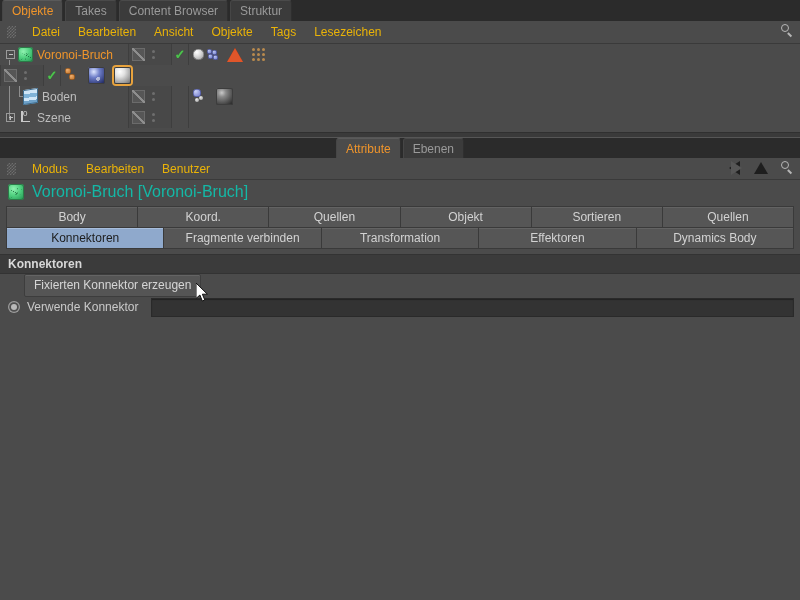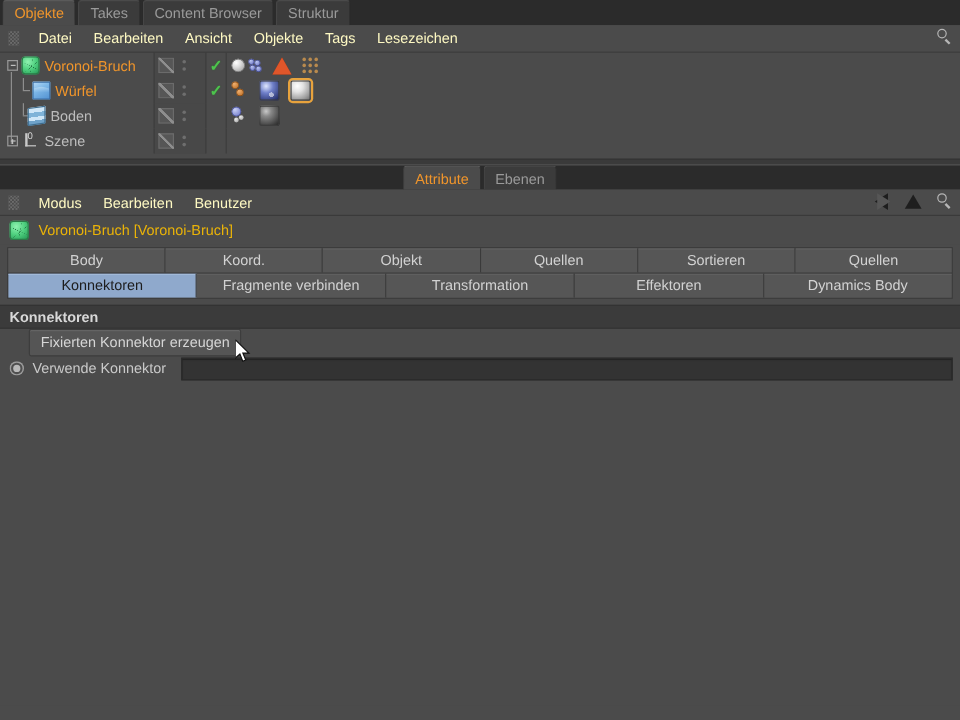--- a/index.html
+++ b/index.html
@@ -71,21 +71,21 @@
     background-image:
       linear-gradient(45deg, #8b8b8b 25%, transparent 25%, transparent 75%, #8b8b8b 75%),
       linear-gradient(45deg, #8b8b8b 25%, transparent 25%, transparent 75%, #8b8b8b 75%);
     background-size: 3px 3px;
     background-position: 0 0, 1.5px 1.5px;
     opacity: .55;
   }
   .menu-item {
     padding: 0 9px;
     font-size: 12px;
-    color: #fef9c3;
+    color: #eab308;
     line-height: 22px;
   }
   .menubar .search-corner {
     position: absolute;
     right: 6px;
     top: 3px;
   }
 
   
   .magnifier {
@@ -460,21 +460,21 @@
 
   .attr-objline {
     height: 24px;
     display: flex;
     align-items: center;
     padding-left: 8px;
     gap: 8px;
     background: #4b4b4b;
   }
   .attr-objline .oicon { width: 16px; height: 16px; }
-  .attr-objname { font-size: 12px; color: #eab308; }
+  .attr-objname { font-size: 16px; color: #14b8a6; }
 
   
   .attr-tabgrid {
     margin: 2px 6px 0 6px;
     border: 1px solid #3a3a3a;
     background: #4b4b4b;
   }
   .attr-tabrow {
     display: flex;
     height: 20px;
@@ -654,26 +654,20 @@
             <i style="left:5px;top:5px"></i>
             <i style="left:10px;top:5px"></i>
           <i style="left:0;top:10px"></i>
             <i style="left:5px;top:10px"></i>
             <i style="left:10px;top:10px"></i>
         </span>
       </div>
     </div>
 
     <div class="obj-row">
-      <div class="obj-namecol">
-        <span style="width:15px" class="tree-indent"></span>
-        <span class="elbow"></span>
-        <span class="oicon icon-cube"></span>
-        <span class="obj-label sel">Würfel</span>
-      </div>
       <div class="toggle-col">
         <span class="layerbox"></span>
         <span class="dots2">
             <span></span>
             <span></span>
           </span>
       </div>
       <div class="checkcol">
         <span class="check">✓</span>
       </div>
@@ -763,22 +757,22 @@
 
     <div class="attr-objline">
       <span class="oicon icon-voronoi"></span>
       <span class="attr-objname">Voronoi-Bruch [Voronoi-Bruch]</span>
     </div>
 
     <div class="attr-tabgrid">
       <div class="attr-tabrow">
         <div class="attr-tabbtn">Body</div>
         <div class="attr-tabbtn">Koord.</div>
+        <div class="attr-tabbtn">Quellen</div>
         <div class="attr-tabbtn">Objekt</div>
-        <div class="attr-tabbtn">Quellen</div>
         <div class="attr-tabbtn">Sortieren</div>
         <div class="attr-tabbtn">Quellen</div>
       </div>
       <div class="attr-tabrow">
         <div class="attr-tabbtn active">Konnektoren</div>
         <div class="attr-tabbtn">Fragmente verbinden</div>
         <div class="attr-tabbtn">Transformation</div>
         <div class="attr-tabbtn">Effektoren</div>
         <div class="attr-tabbtn">Dynamics Body</div>
       </div>

